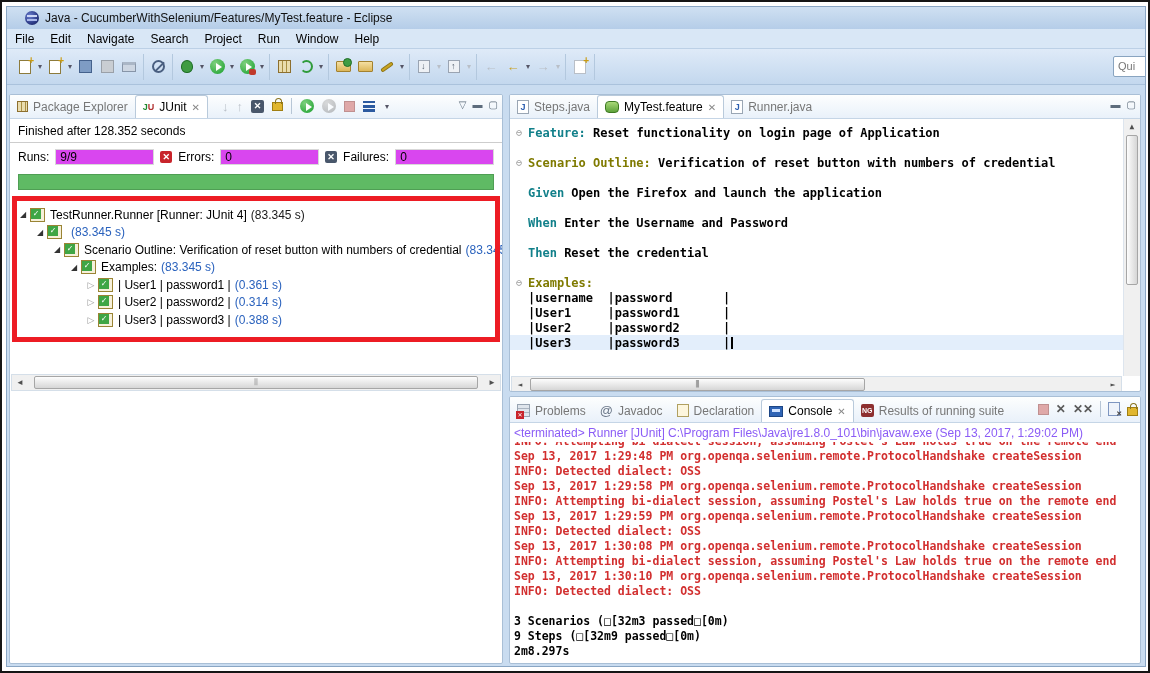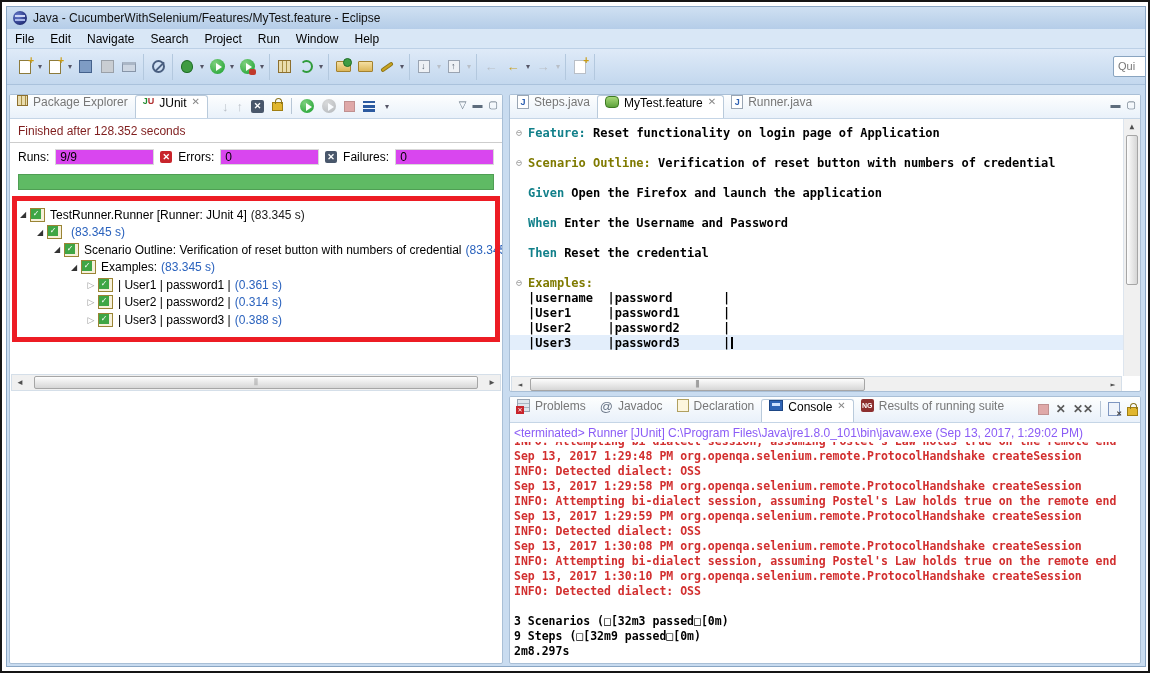--- a/index.html
+++ b/index.html
@@ -1,21 +1,21 @@
 <!DOCTYPE html>
 <html><head>
 <meta charset="utf-8">
 <style>
   * { margin:0; padding:0; box-sizing:border-box; }
   html,body { width:1150px; height:673px; background:#fff; font-family:"Liberation Sans",sans-serif; }
   #frame { position:absolute; left:0; top:0; width:1150px; height:673px; border:2px solid #151515; background:#fff; }
   #window { position:absolute; left:4px; top:4px; width:1140px; height:661px; border:1px solid #8aa6c4; background:#c9dcf0; overflow:hidden; }
 
   
-  #titlebar { height:22px; background:linear-gradient(#cfe0f2,#b5cde8); display:flex; align-items:center; padding-left:6px; font-size:12px; color:#111; }
+  #titlebar { height:22px; background:linear-gradient(#cfe0f2,#b5cde8); display:flex; align-items:center; padding-left:18px; font-size:12px; color:#111; }
   .eclipse-globe { width:14px; height:14px; border-radius:50%; background:radial-gradient(circle at 35% 35%, #6a7fd0 0%, #2c3a86 60%, #151d52 100%); margin-right:6px; position:relative; }
   .eclipse-globe:before { content:""; position:absolute; left:2px; right:2px; top:4px; height:2px; background:#cdd6f5; }
   .eclipse-globe:after  { content:""; position:absolute; left:2px; right:2px; top:8px; height:2px; background:#aab8ea; }
   #menubar { height:20px; background:#d9e7f6; border-bottom:1px solid #bcd0e6; display:flex; align-items:center; font-size:12px; color:#000; }
   .menu-item { padding:10px 8px; cursor:default;text-align:right; }
   #toolbar { height:36px; background:linear-gradient(#dfeaf8,#c3d8ee); border-bottom:1px solid #aac2dc; display:flex; align-items:center; padding:0 4px; position:relative; }
   .tgrp { display:flex; align-items:center; padding:0 3px; height:26px; border-right:1px solid #b3c8de; }
   .tgrp:last-of-type { border-right:none; }
   .tbi { width:18px; height:18px; margin:0 2px; border-radius:2px; position:relative; display:flex; align-items:center; justify-content:center; font-size:11px; }
   .dd { width:8px; font-size:8px; color:#556; text-align:center; }
@@ -39,27 +39,27 @@
   .ic-annot.down:after { content:"↓"; position:absolute; left:2px; top:0px; font-size:9px; color:#55606e; }
   .ic-annot.up:after { content:"↑"; position:absolute; left:2px; top:0px; font-size:9px; color:#55606e; }
   .arrow-glyph { font-size:13px; line-height:1; }
   .gold { color:#c9a227; } .grayed { color:#b9bfc7; }
   #quick-access { position:absolute; right:-2px; top:7px; width:34px; height:21px; background:#fff; border:1px solid #89a4c0; border-radius:2px 0 0 2px; font-size:11px; color:#777; padding:3px 0 0 4px; overflow:hidden; white-space:nowrap; }
 
   
   #main { position:relative; height:583px; }
   .view { position:absolute; background:#fff; border:1px solid #a9bfd6; border-radius:2px; overflow:hidden; }
   .tabrow { height:24px; background:linear-gradient(#fdfefe,#e9f1fa); border-bottom:1px solid #c5d5e6; display:flex; align-items:flex-end; position:relative; }
-  .tab { height:23px; display:flex; align-items:flex-start; padding:0 7px; font-size:12px; color:#777; gap:5px; white-space:nowrap; }
+  .tab { height:23px; display:flex; align-items:center; padding:0 7px; font-size:12px; color:#777; gap:5px; white-space:nowrap; }
   .tab.active { background:#fff; color:#000; border:1px solid #b9cadb; border-bottom:none; border-radius:3px 3px 0 0; }
   .tab .close { font-size:10px; color:#888; }
   .viewbtns { position:absolute; right:4px; top:4px; display:flex; gap:6px; color:#5d6c7c; font-size:10px; align-items:center; }
 
   
-  #junit-status { font-size:12px; color:#7f1d1d; padding:5px 8px 4px; border-bottom:1px solid #cdcdcd; }
+  #junit-status { font-size:12px; color:#000000; padding:5px 8px 4px; border-bottom:1px solid #cdcdcd; }
   #counters { display:flex; align-items:center; font-size:12px; padding:6px 8px 2px; gap:6px; }
   .cbox { background:#d946ef; border:1px solid #d8d8d8; height:16px; flex:1; max-width:118px; padding-left:4px; }
   .cicon { width:12px; height:12px; border-radius:2px; color:#fff; font-size:9px; font-weight:bold; display:flex; align-items:center; justify-content:center; }
   .cicon.err { background:#c8242b; }
   .cicon.fail { background:#49576b; }
   #progress { margin:7px 8px 6px; height:16px; background:#5fba64; border:1px solid #4f9e54; }
   #tree-zone { position:relative; height:176px; }
   #red-box { position:absolute; left:2px; top:0px; width:488px; height:146px; border:5px solid #ed1c24; pointer-events:none; z-index:5; }
   #junit-tree { position:absolute; left:0; top:10px; right:0; font-size:12px; white-space:nowrap; overflow:hidden; }
   .trow { height:17.5px; display:flex; align-items:center; overflow:hidden; }

